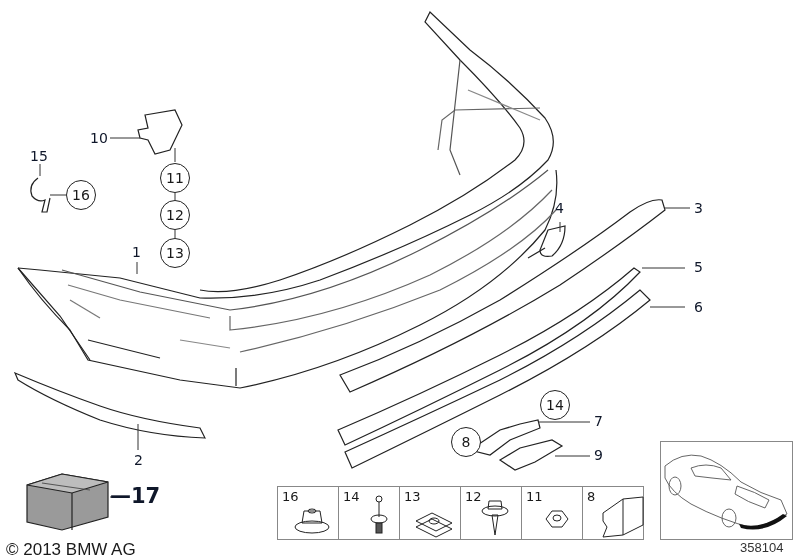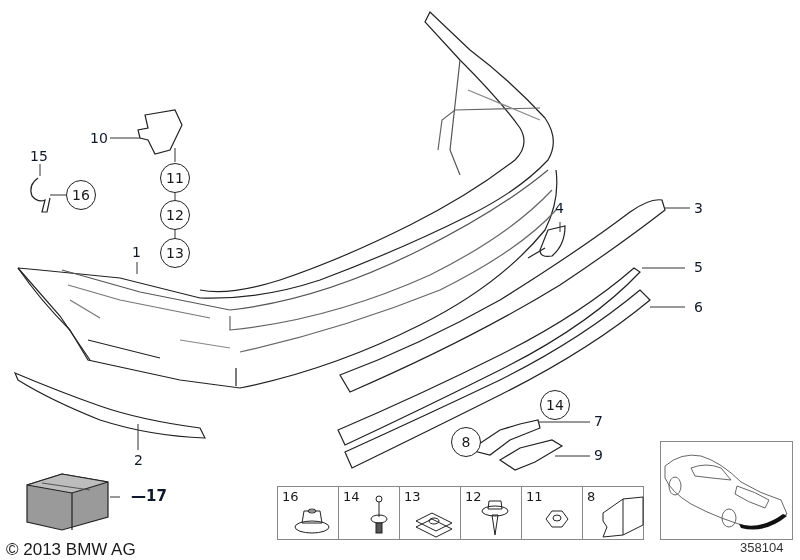--- a/index.html
+++ b/index.html
@@ -3,21 +3,21 @@
 <meta charset="utf-8">
 <style>
   html, body { margin:0; padding:0; background:#ffffff; }
   body { width:800px; height:560px; position:relative; overflow:hidden;
          font-family:"DejaVu Sans", sans-serif; color:#1a1a1a; }
   svg.art { position:absolute; left:0; top:0; }
   .lbl { position:absolute; font-size:14px; line-height:16px; color:#0f172a; }
   .circ { position:absolute; width:30px; height:30px; border:1.2px solid #222;
           border-radius:50%; box-sizing:border-box; font-size:14px;
           display:flex; align-items:center; justify-content:center; background:#fff; }
-  .bold { font-weight:bold; font-size:15px;margin-left:21px; }
+  .bold { font-weight:bold; font-size:21px; }
   .copy { position:absolute; left:6px; top:540px; font-size:17px;
           font-family:"Liberation Sans", sans-serif; }
   .code { position:absolute; left:740px; top:540px; font-size:13px;
           font-family:"Liberation Sans", sans-serif; color:#333; }
   .strip { position:absolute; left:277px; top:486px; height:52px; display:flex;
            border:1px solid #888; border-right:none; }
   .cell { width:61px; height:52px; border-right:1px solid #888; position:relative; box-sizing:border-box; }
   .cell .num { position:absolute; left:4px; top:2px; font-size:13px; }
   .cell svg { position:absolute; left:0; top:0; }
   .inset { position:absolute; left:660px; top:441px; width:133px; height:99px;

